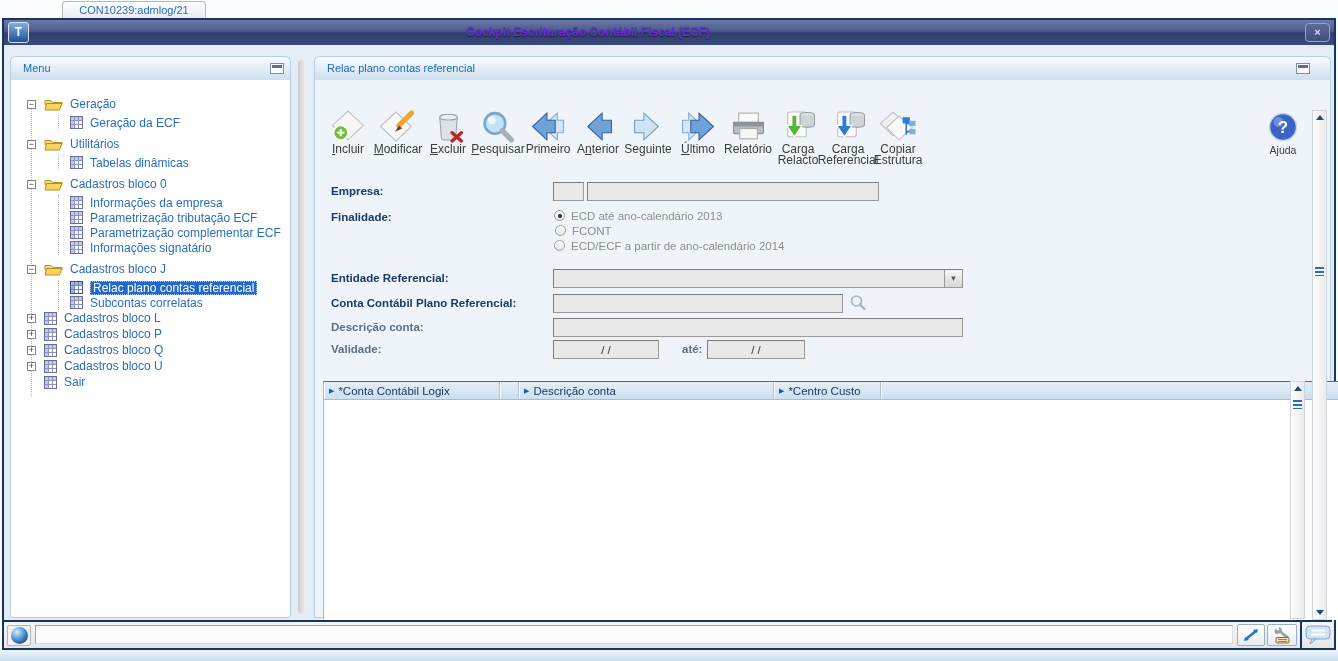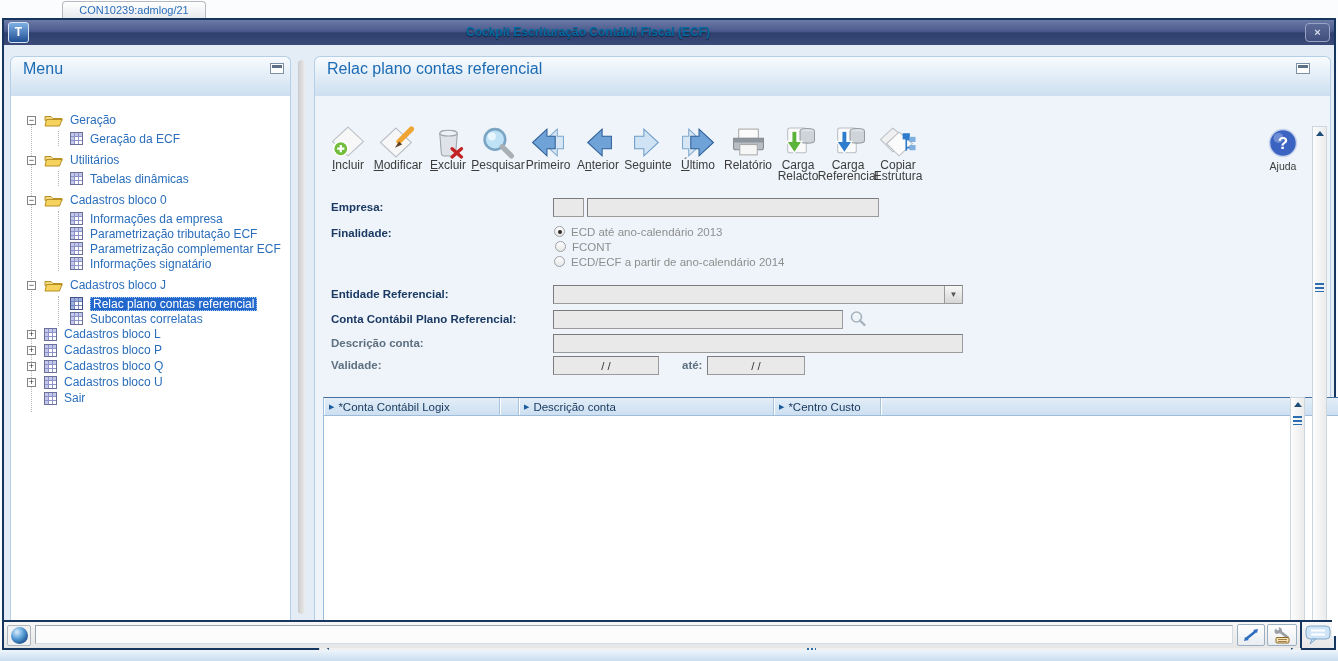--- a/index.html
+++ b/index.html
@@ -17,30 +17,30 @@
 
   
   #winframe{left:2px;top:18px;width:1334px;height:632px;box-sizing:border-box;
     border:2px solid #17365f;background:#e4edf6;}
   #titlebar{left:4px;top:20px;width:1330px;height:25px;
     background:linear-gradient(#6b7aa6 0%,#4a5a8d 45%,#2f3f6e 52%,#3a4a78 100%);}
   #win-logo{left:8px;top:22px;width:19px;height:19px;border-radius:3px;
     background:linear-gradient(#7fb0e4,#1f4f94);border:1px solid #d7e2f2;
     color:#fff;font-weight:bold;font-size:12px;text-align:center;line-height:19px;}
   #win-title{left:4px;top:20px;width:1168px;height:25px;text-align:center;
-    line-height:25px;color:#0369a1;font-size:12px;font-weight:bold;
+    line-height:25px;color:#6d28d9;font-size:12px;font-weight:bold;
     text-shadow:0 1px 1px rgba(0,0,0,.5);}
   #close-btn{left:1305px;top:23px;width:23px;height:17px;border-radius:4px;
     background:linear-gradient(#5b6a96,#414f7e);border:1px solid #97a4c4;
     color:#d9dfec;font-size:11px;font-weight:bold;text-align:center;line-height:16px;}
 
   
-  .panel-hd{height:40px;box-sizing:border-box;border:1px solid #b5cfe6;border-bottom:none;
+  .panel-hd{height:24px;box-sizing:border-box;border:1px solid #b5cfe6;border-bottom:none;
     border-radius:6px 6px 0 0;background:linear-gradient(#f8fbfe,#cddff0);
-    font-size:16px;color:#1b6bb5;line-height:23px;padding-left:12px;position:relative;}
+    font-size:11px;color:#1b6bb5;line-height:23px;padding-left:12px;position:relative;}
   .min-box{position:absolute;top:6px;width:14px;height:11px;background:#fdfdfe;
     border:1px solid #7c90a6;box-sizing:border-box;}
   .min-box::before{content:'';display:block;margin:1px;height:3px;background:#5c7186;}
   #menu-panel{left:10px;top:56px;width:281px;height:562px;}
   #menu-body{box-sizing:border-box;height:538px;background:#ffffff;
     border:1px solid #b5cfe6;border-top:none;border-radius:0 0 4px 4px;
     padding-top:10px;position:relative;overflow:hidden;}
   #splitter{left:298px;top:60px;width:7px;height:554px;border-radius:4px;
     background:linear-gradient(90deg,#cccccc,#ececec);}
   #right-panel{left:314px;top:56px;width:1017px;height:562px;}

